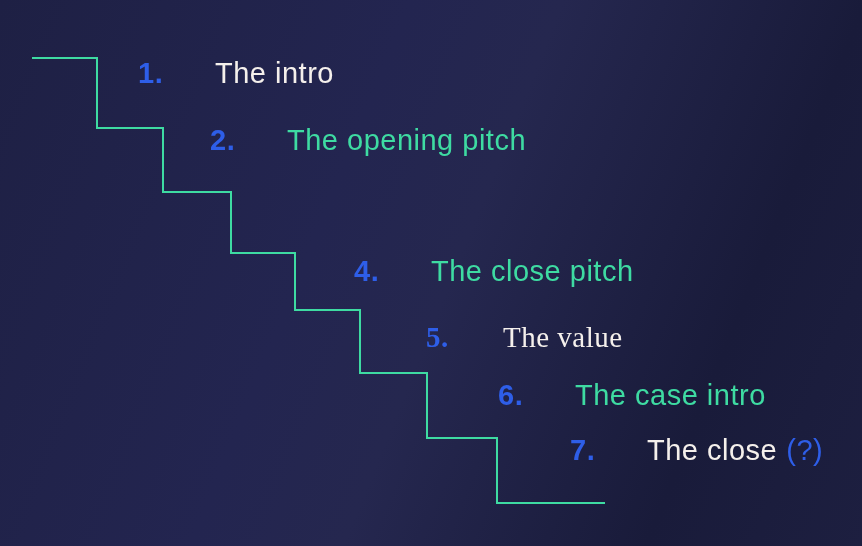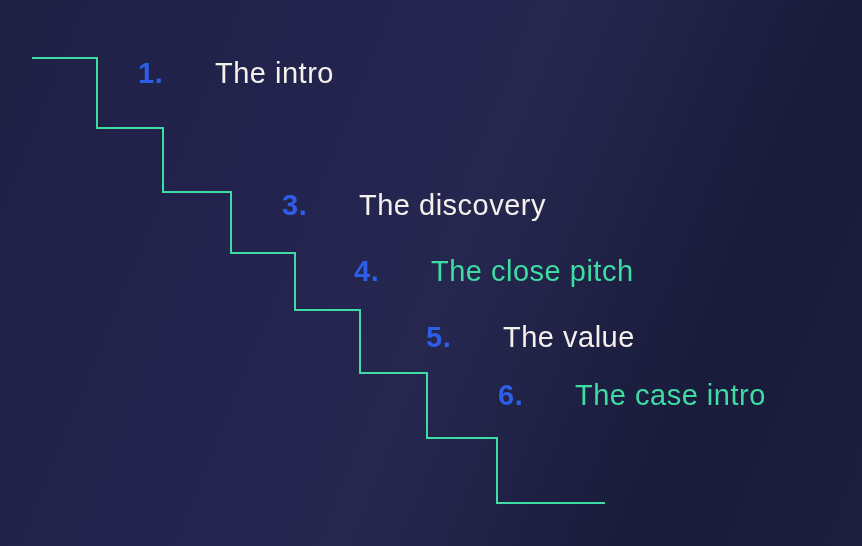--- a/index.html
+++ b/index.html
@@ -48,48 +48,51 @@
   .step-label.teal  { color: #3edba2; }
   .step-suffix {
     color: #2e5ee8;
     margin-left: 9px;
   }
   
   .row-0 { top: 55px;  left: 138px; }
   .row-1 { top: 122px; left: 210px; }
   .row-2 { top: 187px; left: 282px; }
   .row-3 { top: 253px; left: 354px; }
-  .row-4 { top: 319px; left: 426px; }
+  .row-4 { top: 319px; left: 426px; font-family: Liberation Serif, serif; }
   .row-5 { top: 377px; left: 498px; }
   .row-6 { top: 432px; left: 570px; }
 </style>
 </head>
 <body>
 
 <div class="slide">
 
   <svg class="stair-svg" viewBox="0 0 862 546" xmlns="http://www.w3.org/2000/svg">
     <polyline points="32,58 97,58 97,128 163,128 163,192 231,192 231,253 295,253 295,310 360,310 360,373 427,373 427,438 497,438 497,503 605,503"></polyline>
   </svg>
 
   <div class="step-row row-0">
     <span class="step-num">1.</span><span class="step-label white">The intro</span>
   </div>
 
+  <div class="step-row row-1">
+    <span class="step-num">2.</span><span class="step-label teal">The opening pitch</span>
+  </div>
 
-  <div class="step-row row-2">
-    <span class="step-num">3.</span><span class="step-label white">The discovery</span>
-  </div>
 
   <div class="step-row row-3">
     <span class="step-num">4.</span><span class="step-label teal">The close pitch</span>
   </div>
 
   <div class="step-row row-4">
     <span class="step-num">5.</span><span class="step-label white">The value</span>
   </div>
 
   <div class="step-row row-5">
     <span class="step-num">6.</span><span class="step-label teal">The case intro</span>
   </div>
 
+  <div class="step-row row-6">
+    <span class="step-num">7.</span><span class="step-label white">The close</span><span class="step-suffix">(?)</span>
+  </div>
 
 </div>
 
 </body></html>

